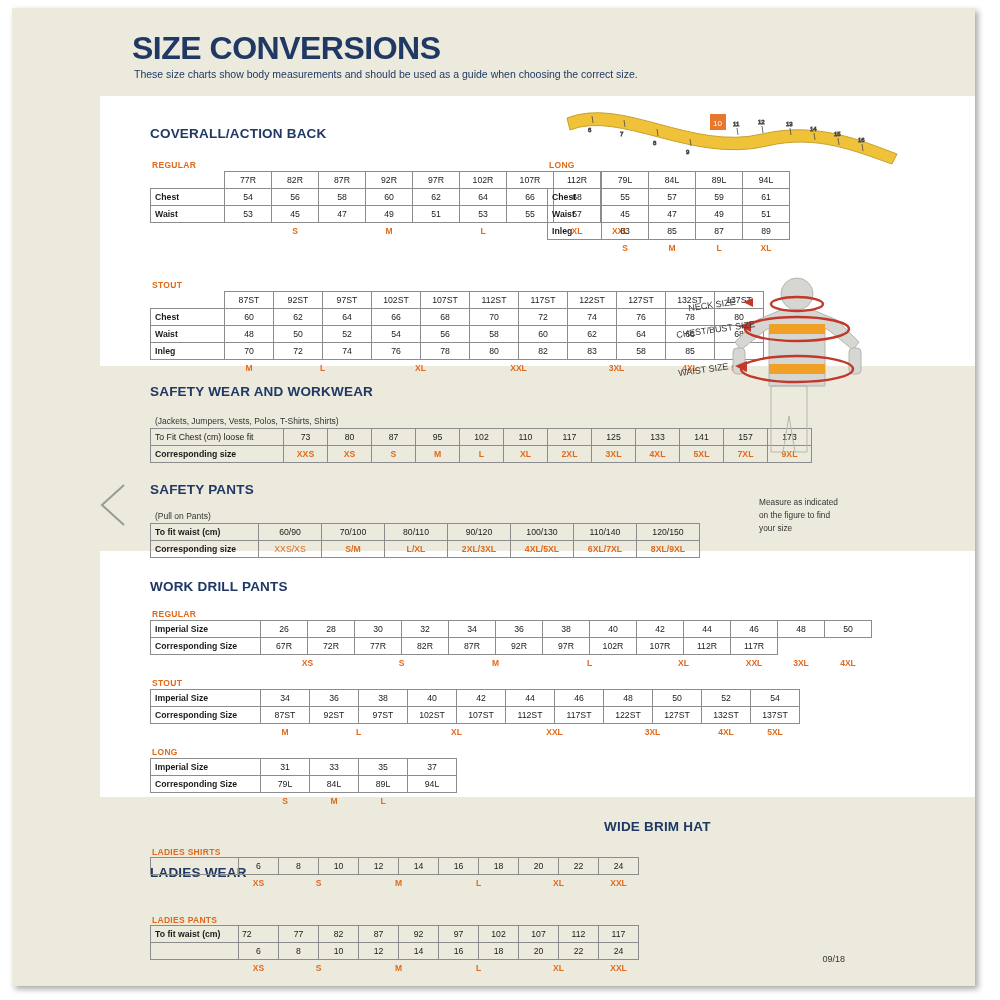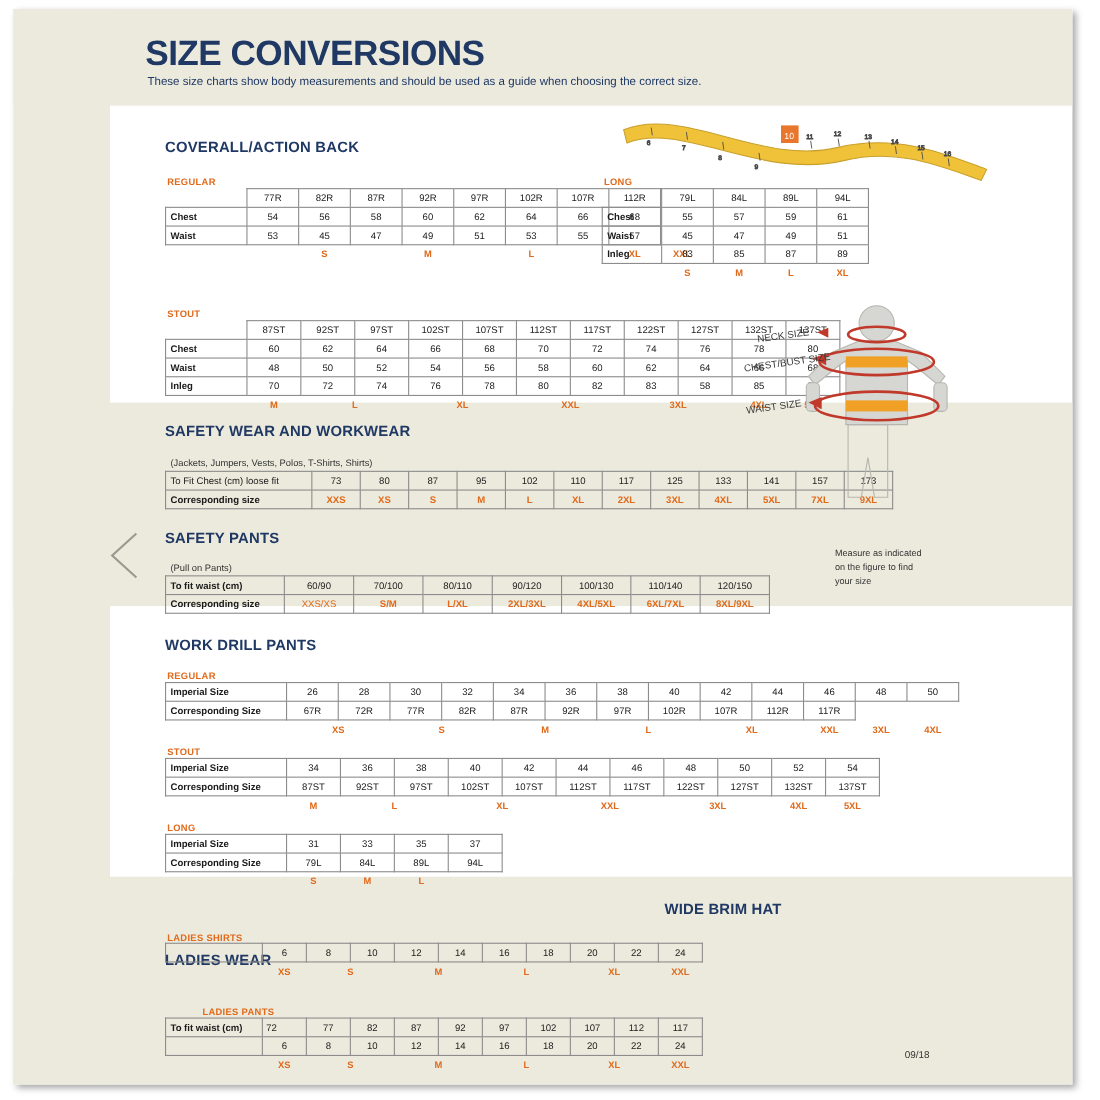--- a/index.html
+++ b/index.html
@@ -456,21 +456,21 @@
               <td class="sz" colspan="1">XS</td>
               <td class="sz" colspan="2">S</td>
               <td class="sz" colspan="2">M</td>
               <td class="sz" colspan="2">L</td>
               <td class="sz" colspan="2">XL</td>
               <td class="sz" colspan="1">XXL</td>
             </tr>
           </tbody>
         </table>
 
-      <div class="orangelabel" style="left:140px;top:907px;margin-left:32px;">LADIES PANTS</div>
+      <div class="orangelabel" style="left:140px;top:907px;">LADIES PANTS</div>
       <table class="grid" id="t-ld-pants" style="left:138px;top:917px;">
           <tbody>
             <tr>
               <td class="rowhdr" style="width:80px">To fit waist (cm)</td>
               <td style="width: 33px; text-align: left;">72</td>
               <td style="width:33px">77</td>
               <td style="width:33px">82</td>
               <td style="width:33px">87</td>
               <td style="width:33px">92</td>
               <td style="width:33px">97</td>

